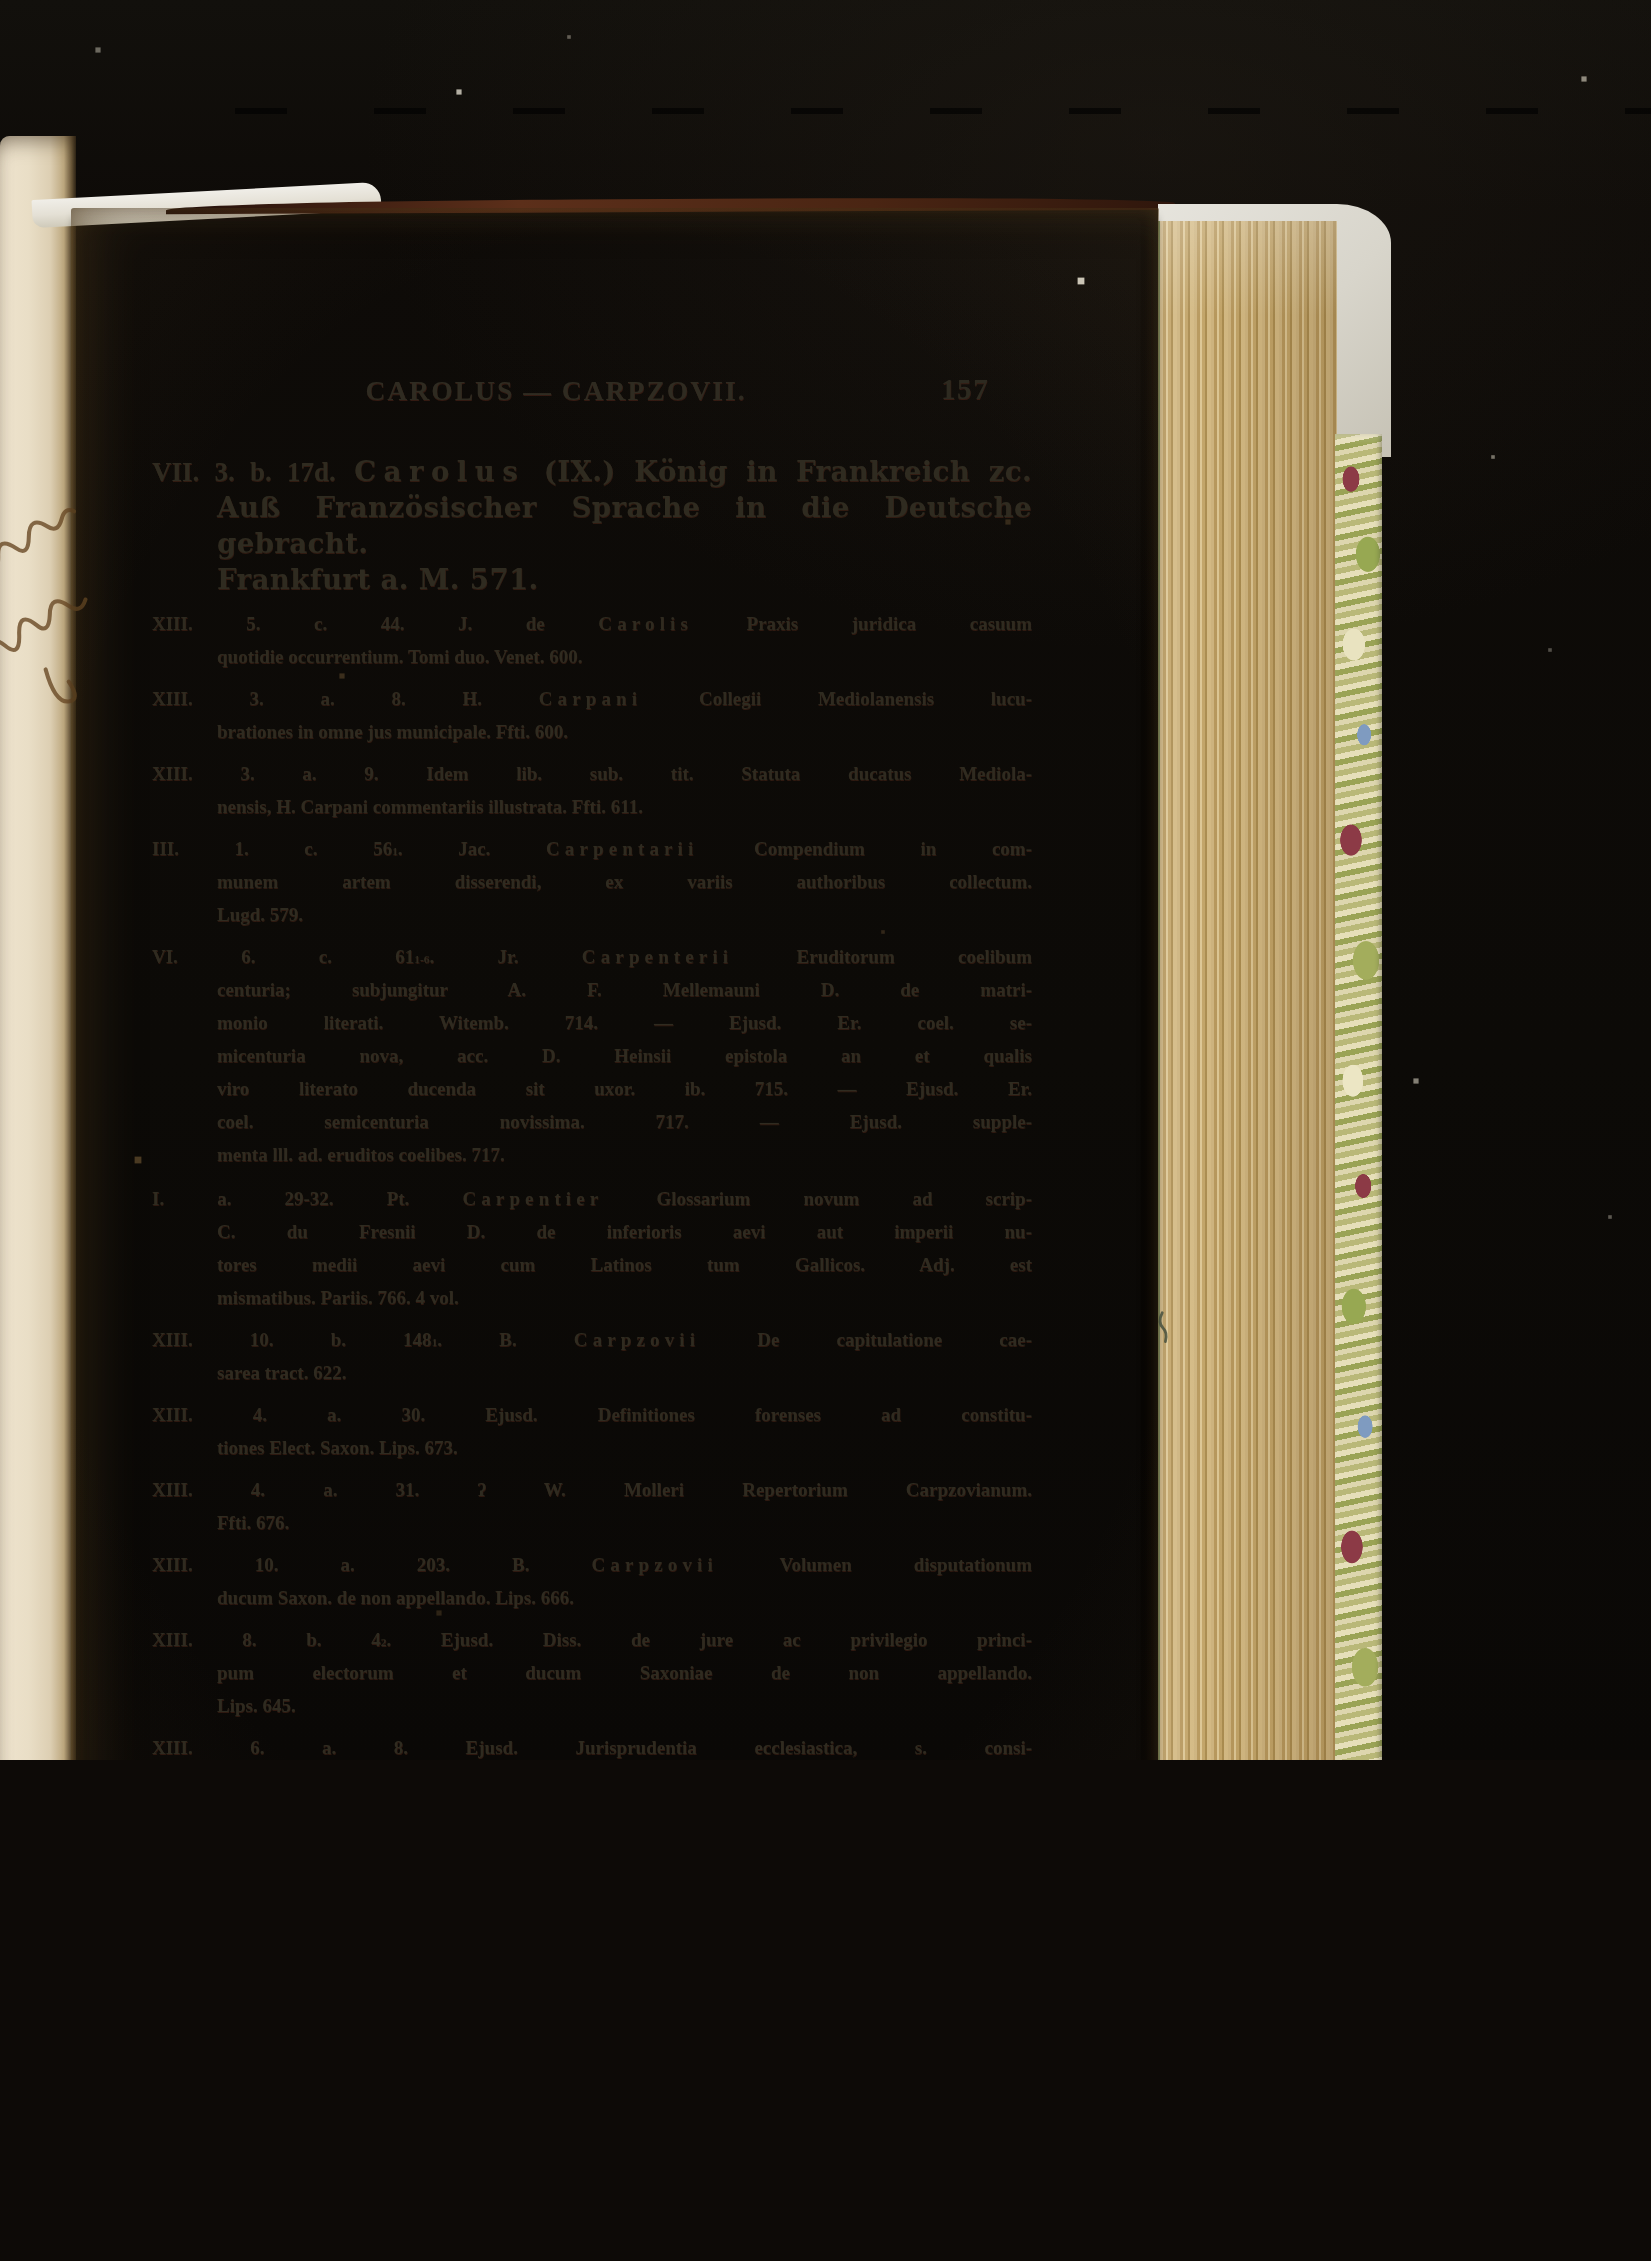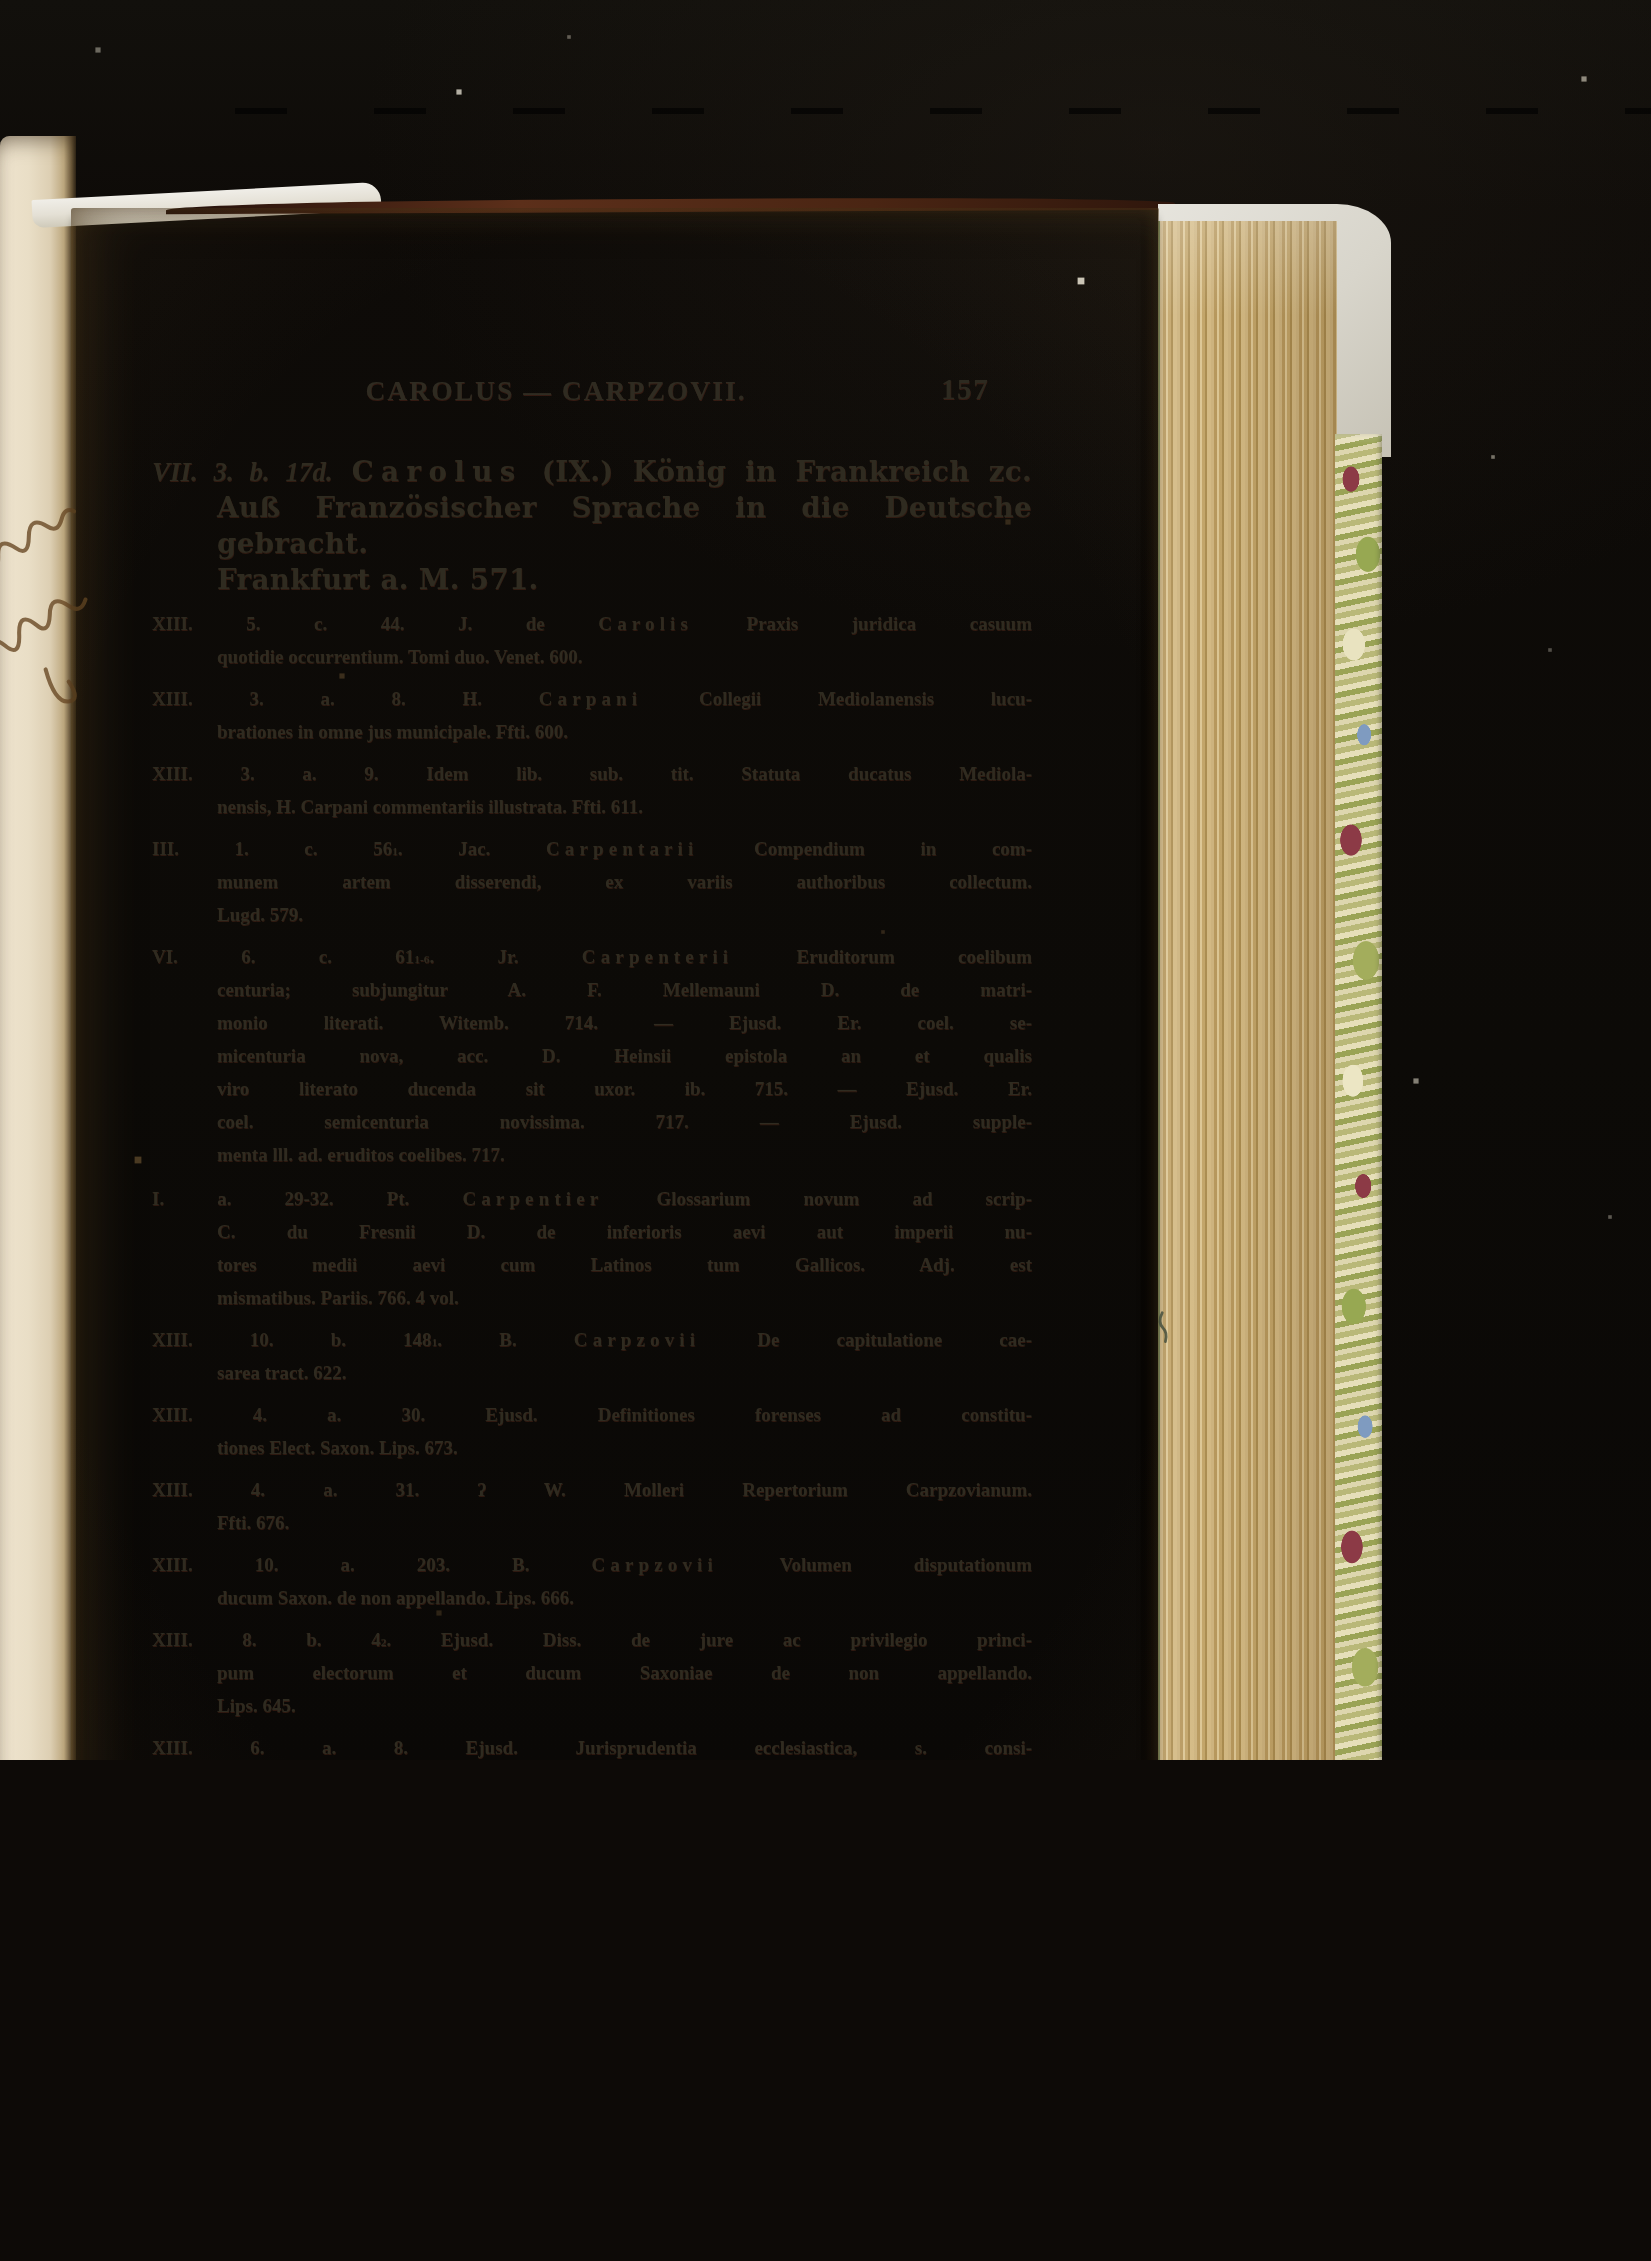--- a/index.html
+++ b/index.html
@@ -118,21 +118,21 @@
 
   .entries{position:absolute;left:152px;top:454px;width:880px;color:#2f2b20;}
   .entry{margin:0 0 9px 0;}
   .entry.gap{margin-top:11px;}
   .line{font-size:19px;font-weight:bold;line-height:33px;white-space:normal;
       text-shadow:0.4px 0.6px 0 rgba(150,75,45,.26);}
   .line.full{text-align:justify;text-align-last:justify;}
   .line.cont{padding-left:65px;}
   .entry.frak .line{font-family:"DejaVu Serif","Liberation Serif",serif;font-size:27.6px;
       letter-spacing:0.4px;line-height:36px;}
-  .entry.frak .label{font-family:"Liberation Serif",serif;letter-spacing:0;font-size:27px;font-style:italic;}
+  .entry.frak .label{font-family:"Liberation Serif",serif;letter-spacing:0;font-size:27px;}
   .sp{letter-spacing:0.27em;}
   sup{font-size:60%;vertical-align:35%;line-height:0;}
 </style>
 </head>
 <body>
 
 <div class="scene">
 
   <div class="seam"></div>
   <div class="dust"></div>

